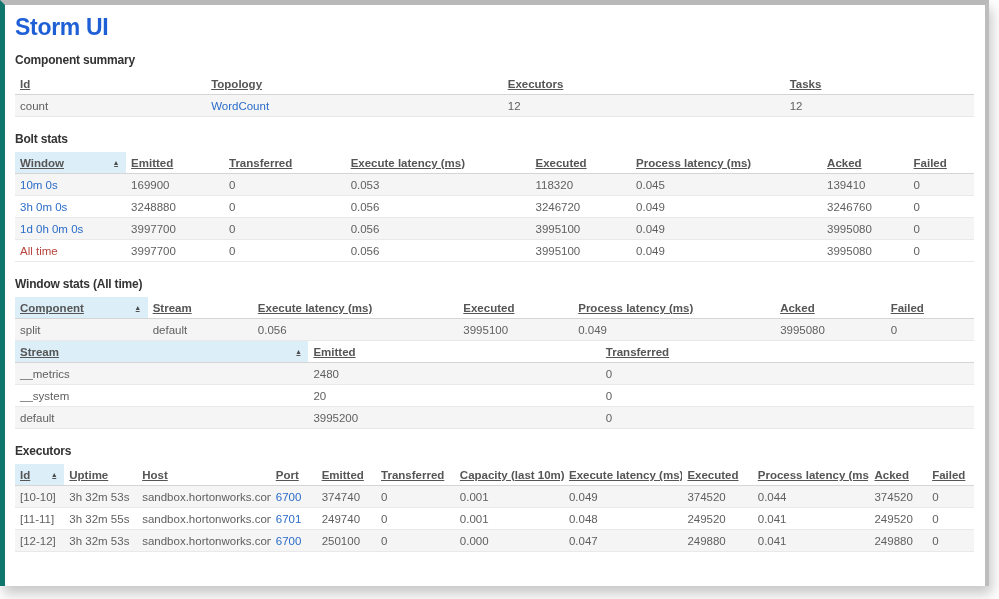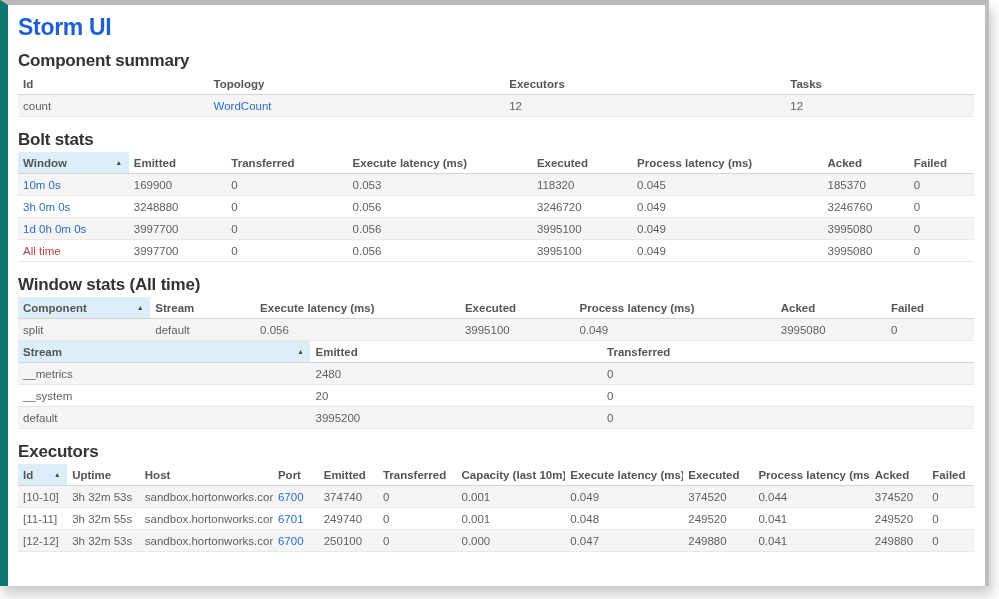--- a/index.html
+++ b/index.html
@@ -14,21 +14,21 @@
   }
   #frame {
     position: absolute;
     top: 0;
     left: 0;
     width: 989px;
     height: 586px;
     box-sizing: border-box;
     background: #ffffff;
     border-top: 5px solid #b9b9b9;
-    border-left: 8px solid #0f766e;
+    border-left: 5px solid #0f766e;
     border-right: 4px solid #bdbdbd;
     box-shadow: 3px 8px 12px rgba(0,0,0,0.22);
     overflow: hidden;
   }
   #accent-bar {
     position: absolute;
     left: -5px;
     top: 307px;
     width: 5px;
     height: 233px;
@@ -41,21 +41,21 @@
   h1.page-title {
     font-size: 23px;
     line-height: 26px;
     margin: 3px 0 11px 0;
     color: var(--title, #1e5fd6);
     font-weight: bold;
     letter-spacing: -0.3px;
     cursor: pointer;
   }
   h2.section-heading {
-    font-size: 17px;
+    font-size: 12px;
     line-height: 19px;
     margin: 13px 0 3px 0;
     color: #333333;
     font-weight: bold;
     letter-spacing: -0.2px;
   }
   section:first-of-type h2.section-heading { margin-top: 8px; }
   table.stats {
     width: 100%;
     border-collapse: collapse;
@@ -74,20 +74,21 @@
     overflow: hidden;
     cursor: pointer;
   }
   table.stats th.sorted {
     background: var(--sorted-header-bg, #dceef7);
   }
   table.stats th .th-inner {
     display: flex;
     justify-content: space-between;
     align-items: center;
+    text-decoration: underline;
   }
   table.stats th .sort-icon {
     font-size: 8px;
     color: #4a4a4a;
     margin-right: 2px;
     line-height: 8px;
   }
   table.stats td {
     padding: 5px 6px 4px 5px;
     line-height: 12px;
@@ -204,21 +205,21 @@
             </tr>
           </thead>
           <tbody>
             <tr class="odd">
               <td><a class="cell-link">10m 0s</a></td>
               <td><span>169900</span></td>
               <td><span>0</span></td>
               <td><span>0.053</span></td>
               <td><span>118320</span></td>
               <td><span>0.045</span></td>
-              <td><span>185370</span></td>
+              <td><span>139410</span></td>
               <td><span>0</span></td>
             </tr>
             <tr class="even">
               <td><a class="cell-link">3h 0m 0s</a></td>
               <td><span>3248880</span></td>
               <td><span>0</span></td>
               <td><span>0.056</span></td>
               <td><span>3246720</span></td>
               <td><span>0.049</span></td>
               <td><span>3246760</span></td>

